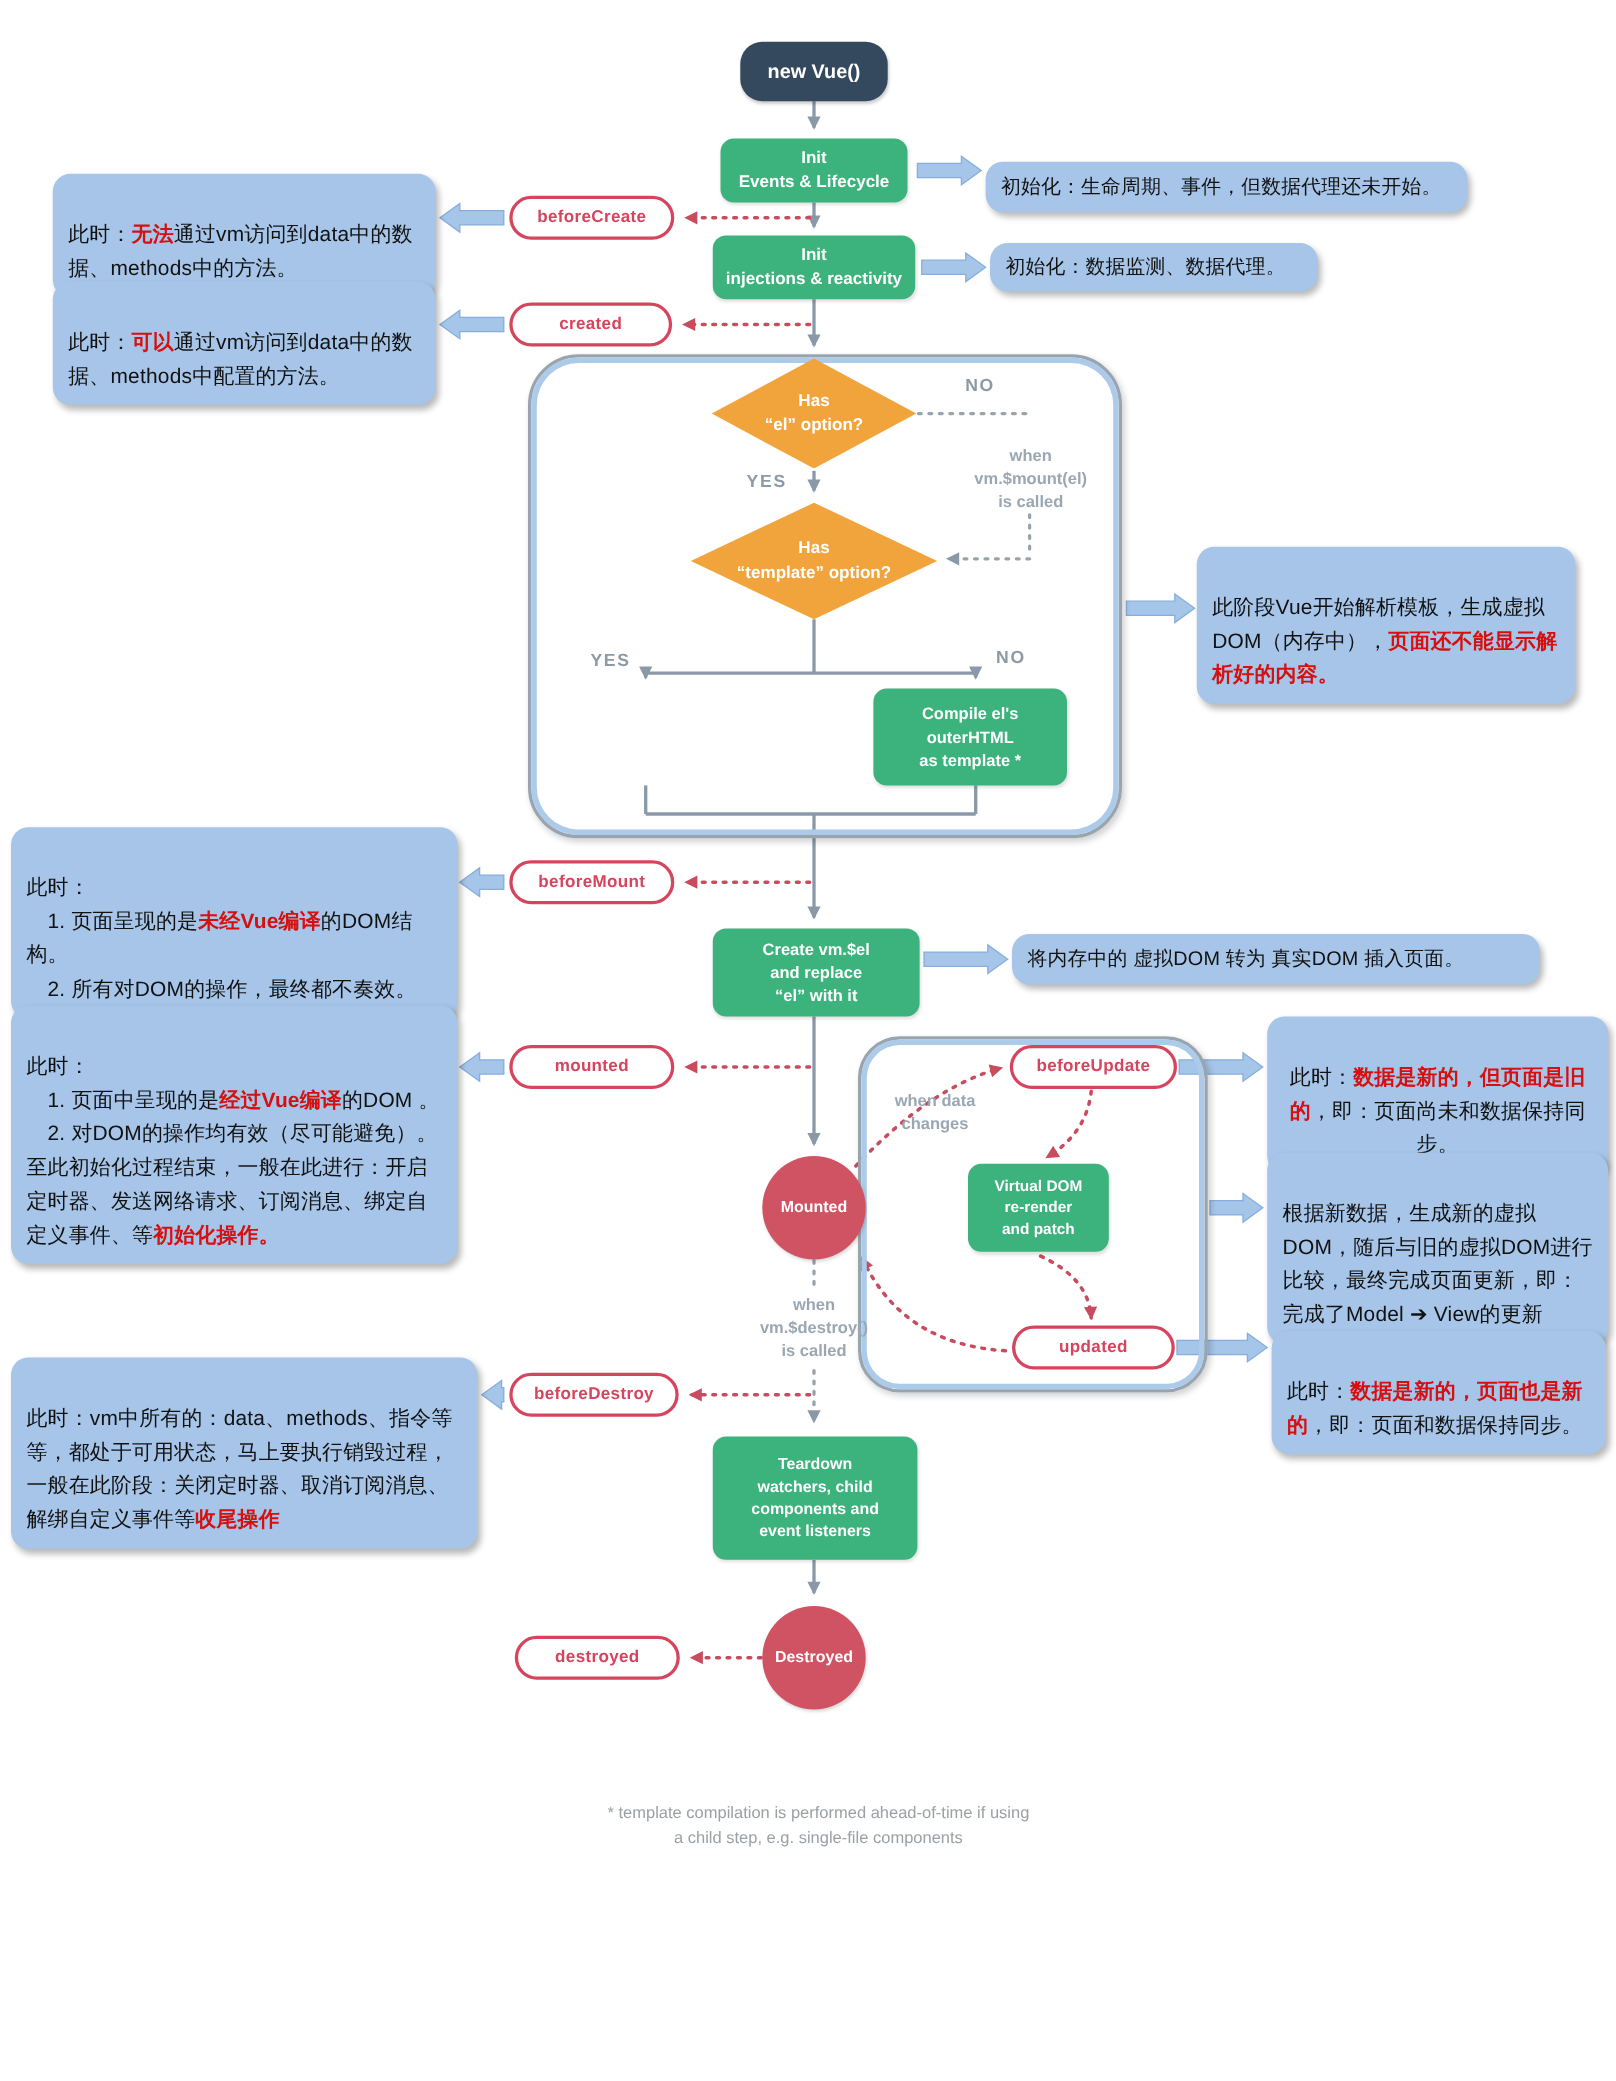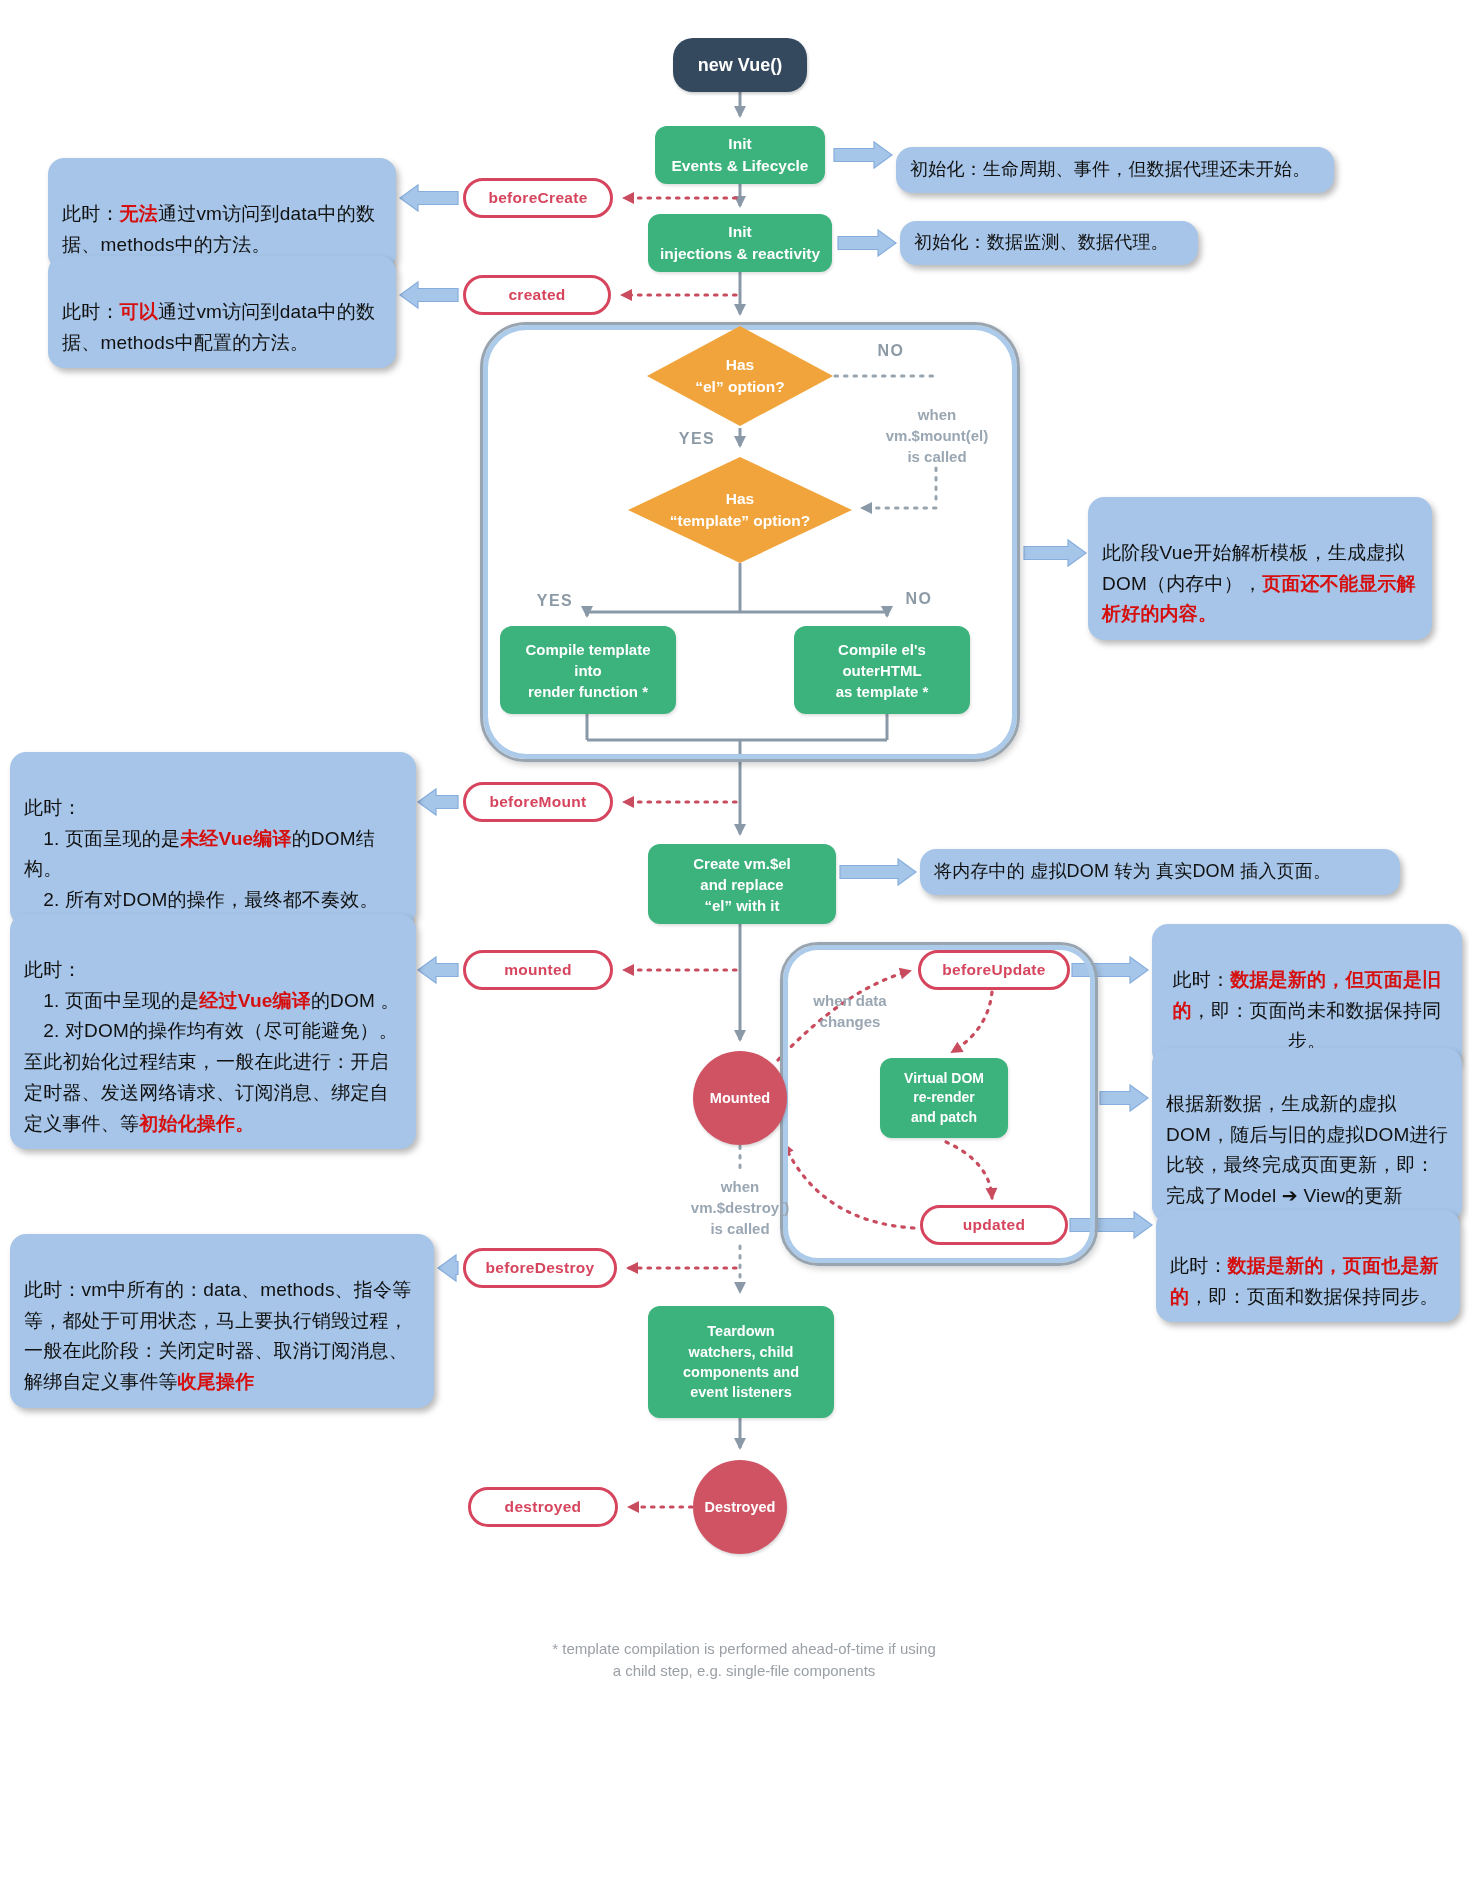--- a/index.html
+++ b/index.html
@@ -107,23 +107,20 @@
 
   <div class="abs navybox" style="left:673px;top:38px;width:134px;height:54px;">new Vue()</div>
   <div class="abs gbox" style="left:655px;top:126px;width:170px;height:58px;">Init
 Events &amp; Lifecycle</div>
   <div class="abs gbox" style="left:648px;top:214px;width:184px;height:58px;">Init
 injections &amp; reactivity</div>
   <div class="abs diamond" style="left:647px;top:326px;width:186px;height:100px;">Has
 “el” option?</div>
   <div class="abs diamond" style="left:628px;top:457px;width:224px;height:106px;">Has
 “template” option?</div>
-  <div class="abs gbox" style="left:500px;top:626px;width:176px;height:88px;font-size:15px;">Compile template
-into
-render function *</div>
   <div class="abs gbox" style="left:794px;top:626px;width:176px;height:88px;font-size:15px;">Compile el's
 outerHTML
 as template *</div>
   <div class="abs gbox" style="left:648px;top:844px;width:188px;height:80px;font-size:15px;">Create vm.$el
 and replace
 “el” with it</div>
   <div class="abs gbox" style="left:880px;top:1058px;width:128px;height:80px;font-size:14px;">Virtual DOM
 re-render
 and patch</div>
   <div class="abs gbox" style="left:648px;top:1306px;width:186px;height:112px;font-size:14.5px;">Teardown

